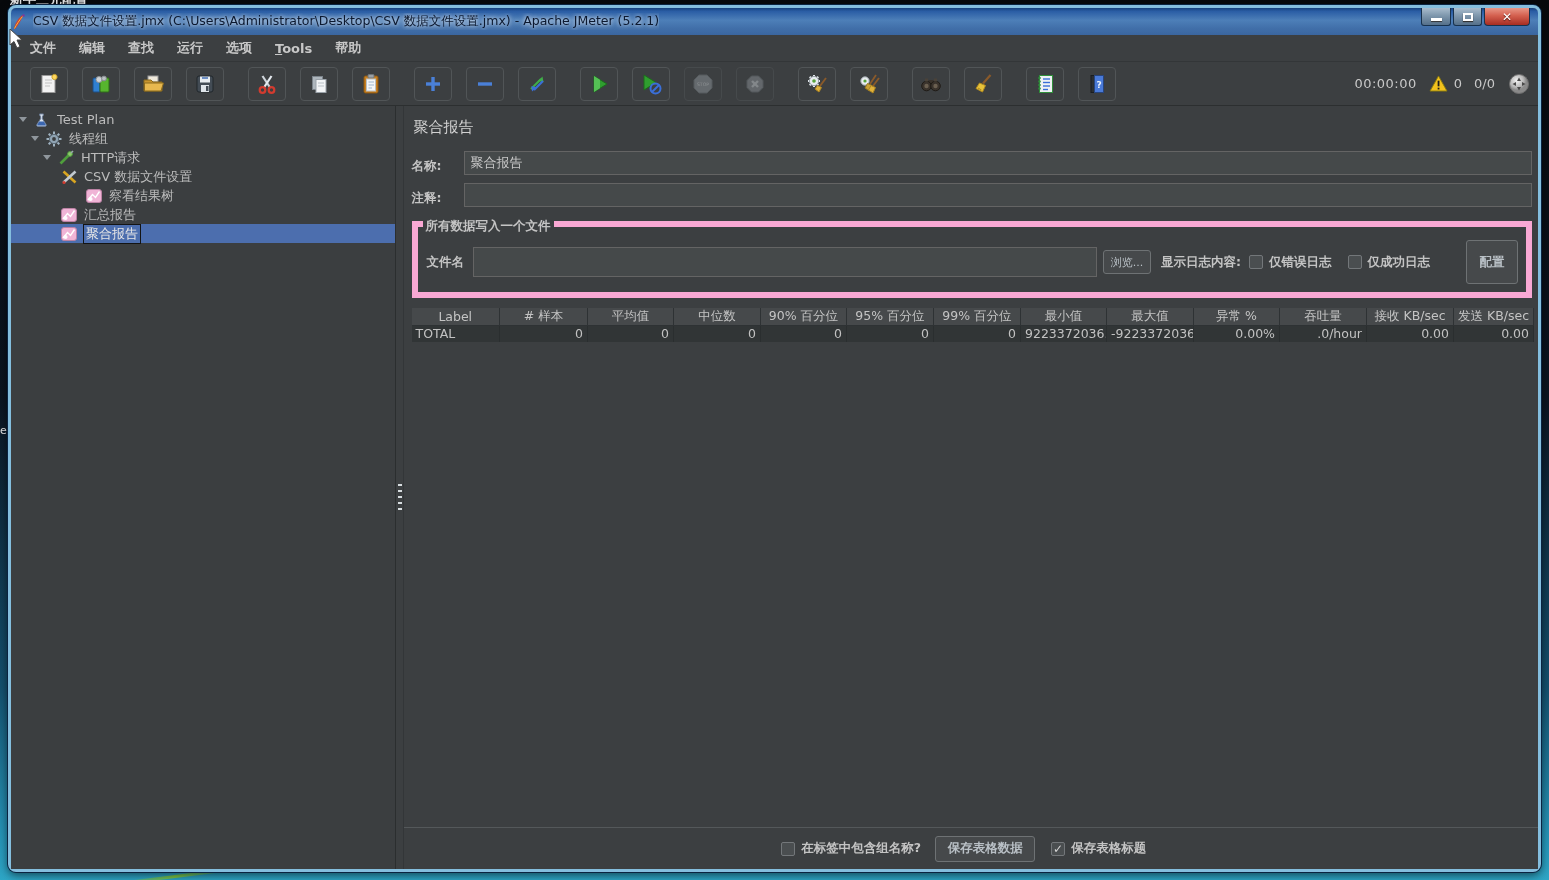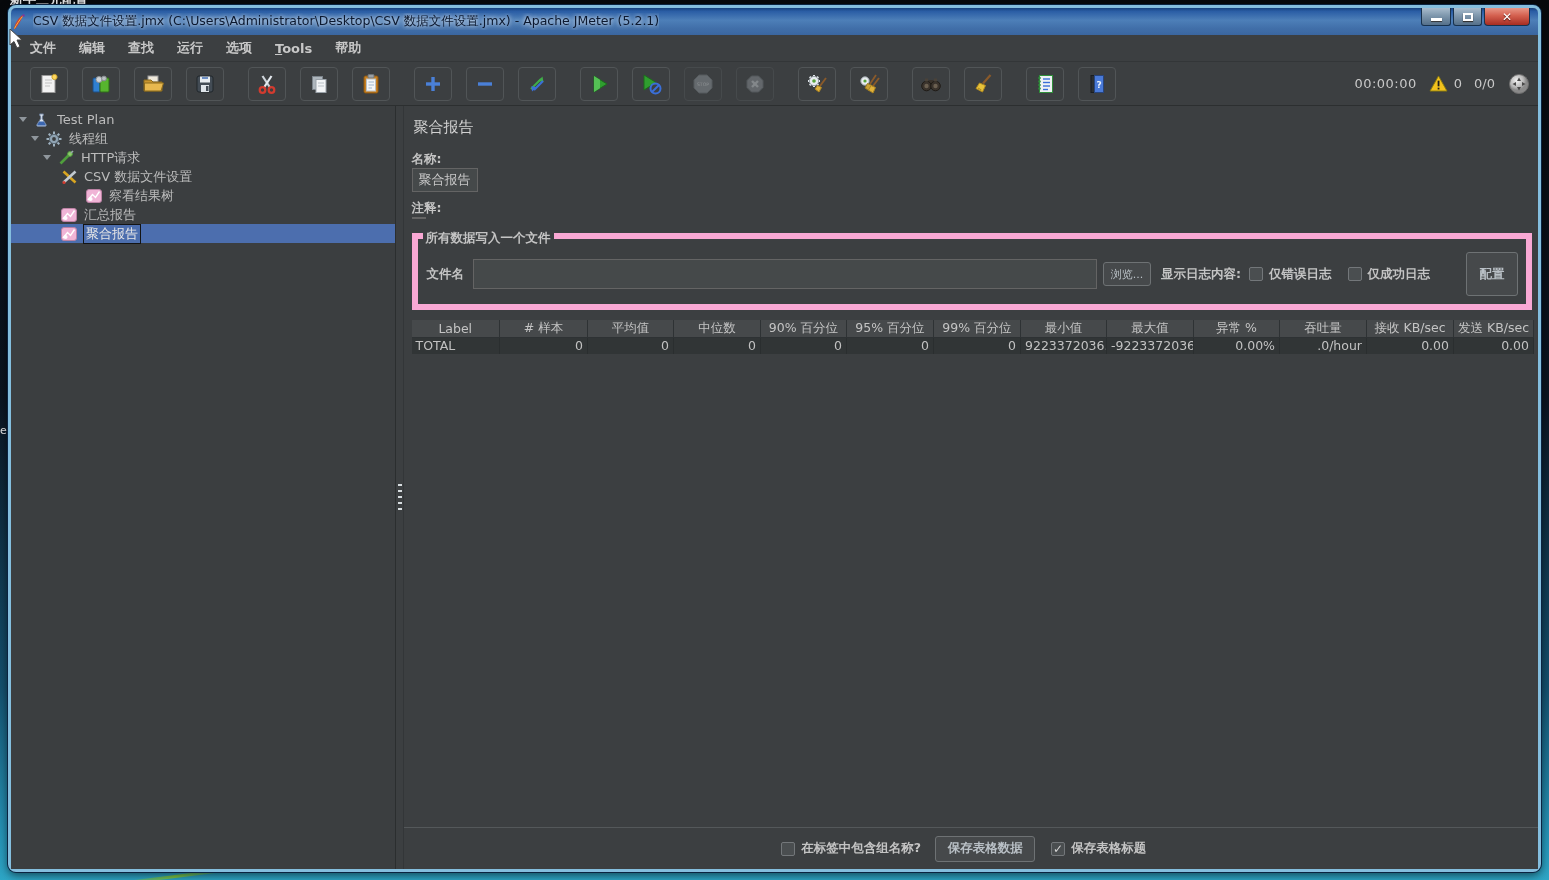--- a/index.html
+++ b/index.html
@@ -66,21 +66,21 @@
   
   .trow { height:19px; display:flex; align-items:center; font-size:13px; color:#bcbcbc; white-space:nowrap; }
   .trow .arrow { width:0; height:0; border-left:4px solid transparent; border-right:4px solid transparent;
     border-top:5px solid #8f969c; margin-right:7px; flex:none; }
   .trow .ticon { width:17px; height:16px; margin-right:6px; flex:none; display:flex; align-items:center; }
   .trow.sel { background:#4c6eae; color:#e6e6e6; }
   .trow.sel .tlabel { outline:1px solid #141414; padding:0 2px; }
 
   
   .mp-title { font-size:15px; color:#d2d2d2; margin:6px 0 14px 2px; }
-  .frow { display:flex; align-items:flex-start; margin-bottom:8px;flex-direction:column; }
+  .frow { display:flex; align-items:flex-end; margin-bottom:8px; }
   .flabel { font-weight:bold; color:#c4c4c4; font-size:12.5px; flex:none; }
   .field { background:#45494a; border:1px solid #646464; color:#c8c8c8; font-size:13px;
     height:24px; line-height:22px; padding:0 6px; flex:1; margin-right:2px; }
   .name-label,.comment-label { width:52px; }
   .fieldset { position:relative; border:6px solid #f9a8d4; margin:14px 2px 0 0; padding:13px 8px 8px 9px;
     display:flex; align-items:center; }
   .legend { position:absolute; top:-9px; left:5px; background:#3c3f41; padding:0 3px;
     font-weight:bold; font-size:12.5px; color:#c4c4c4; }
   .file-label { width:46px; }
   .file-field { height:30px; line-height:28px; max-width:645px; }

